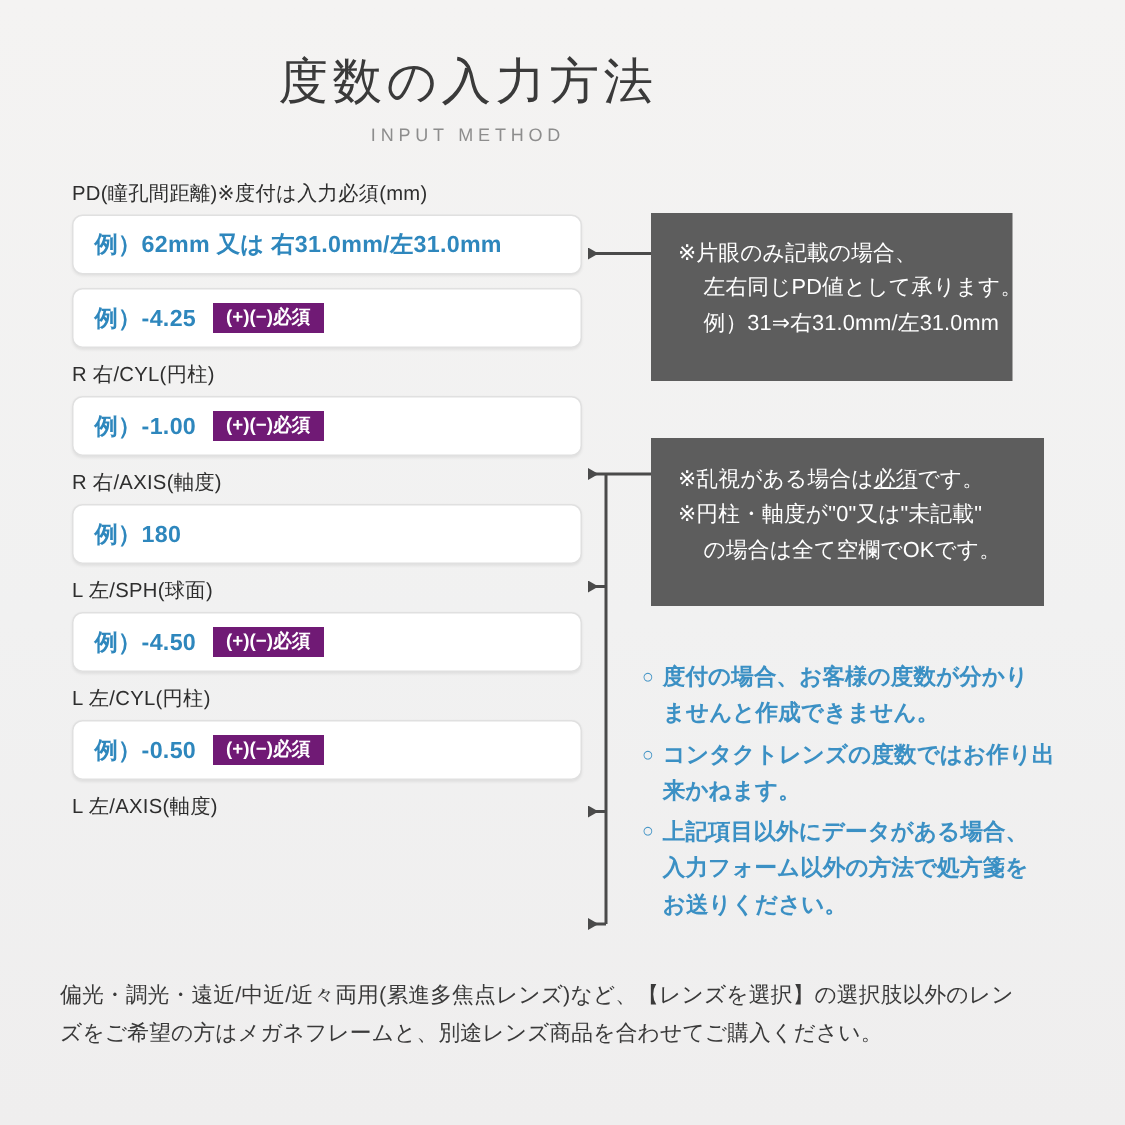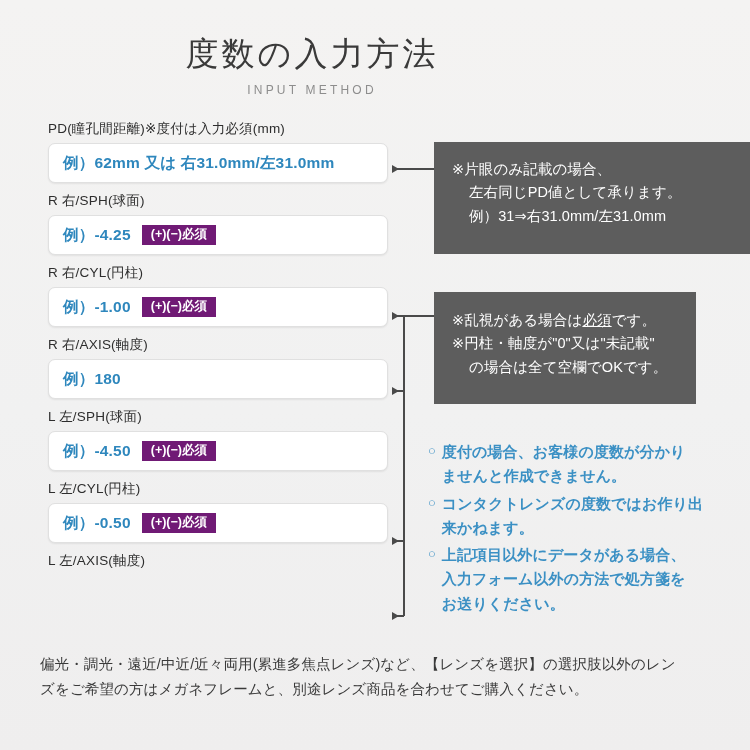--- a/index.html
+++ b/index.html
@@ -103,21 +103,21 @@
     letter-spacing: 0.1px;
     white-space: nowrap;
     font-weight: 400;
   }
   .indent { padding-left: 17px; }
   .u { text-decoration: underline; }
 
   #callout-pd {
     left: 434px;
     top: 142px;
-    width: 316px;
+    width: 241px;
     height: 112px;
     padding: 16px 0 0 18px;
   }
   #callout-cyl {
     left: 434px;
     top: 292px;
     width: 262px;
     height: 112px;
     padding: 17px 0 0 18px;
   }
@@ -207,21 +207,20 @@
   <div class="form-col">
 
     <div class="field-group">
       <div class="field-label">PD(瞳孔間距離)※度付は入力必須(mm)</div>
       <div class="field-box">
         <span class="ph">例）62mm 又は 右31.0mm/左31.0mm</span>
       </div>
     </div>
 
     <div class="field-group">
-      <div class="field-label">R 右/SPH(球面)</div>
       <div class="field-box">
         <span class="ph">例）-4.25</span>
         <span class="badge">(+)(−)必須</span>
       </div>
     </div>
 
     <div class="field-group">
       <div class="field-label">R 右/CYL(円柱)</div>
       <div class="field-box">
         <span class="ph">例）-1.00</span>

